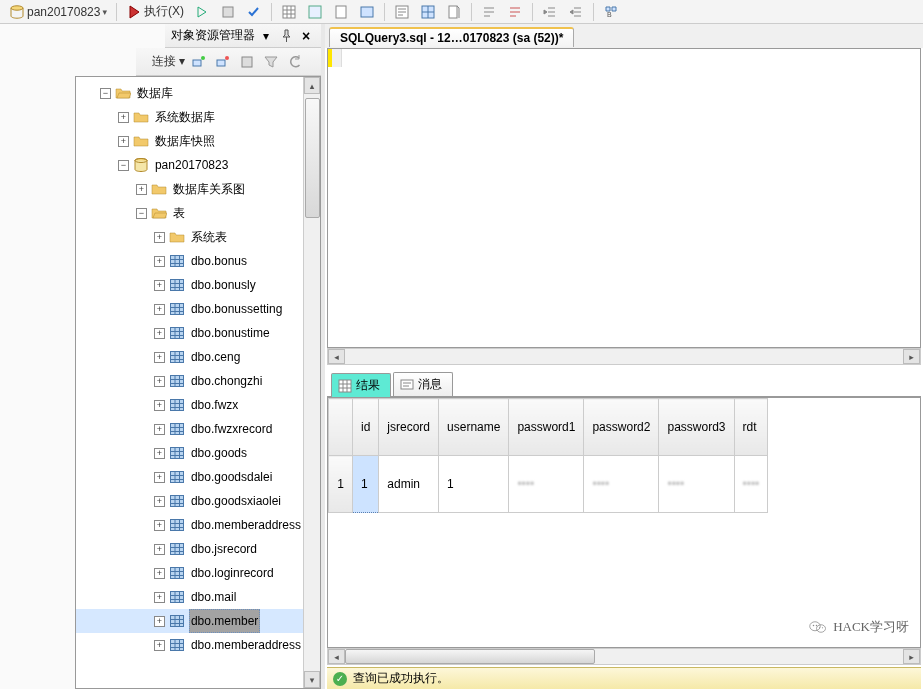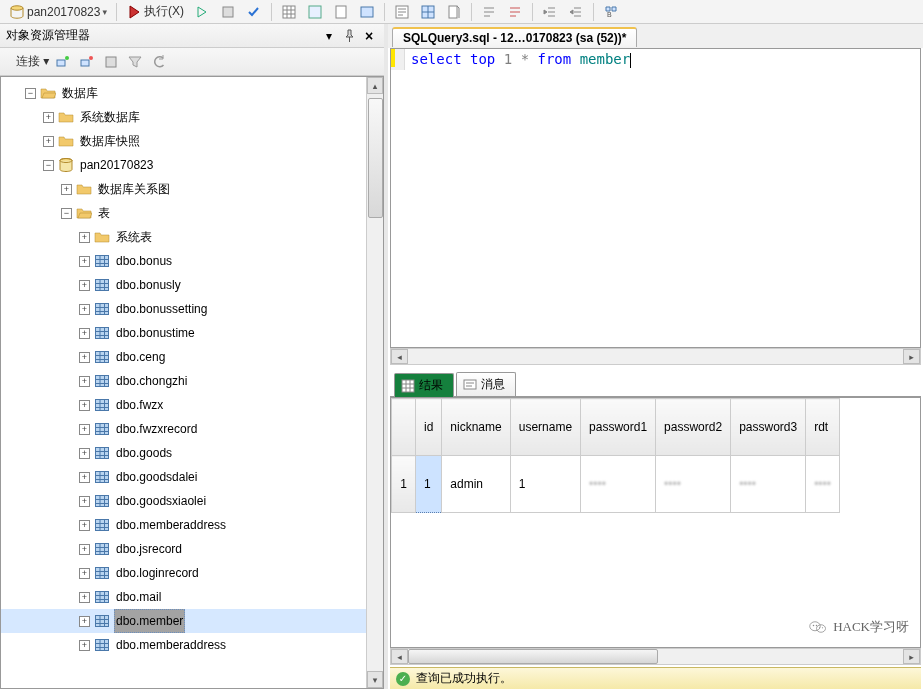--- a/index.html
+++ b/index.html
@@ -6,21 +6,21 @@
 body { font-family: "Microsoft YaHei", "SimSun", Tahoma, sans-serif; font-size: 12px; background: #fff; width: 923px; height: 689px; overflow: hidden; position: relative; }
 
 
 .top-toolbar { height: 24px; background: #f4f4f4; border-bottom: 1px solid #ccc; display: flex; align-items: center; padding: 0 6px; gap: 4px; }
 .top-toolbar .tb-item { display: inline-flex; align-items: center; gap: 2px; padding: 0 3px; font-size: 12px; color: #333; }
 .top-toolbar .tb-sep { width: 1px; height: 18px; background: #ccc; margin: 0 2px; }
 .top-toolbar svg, .top-toolbar .tb-icon { width: 16px; height: 16px; }
 
 
 .main { display: flex; height: 665px; }
-.sidebar { width: 388px; background: #fafafa; border-right: 4px solid #e8e8e8; display: flex; flex-direction: column; }
+.sidebar { width: 325px; background: #fafafa; border-right: 4px solid #e8e8e8; display: flex; flex-direction: column; align-items: flex-end; }
 .content { flex: 1; display: flex; flex-direction: column; position: relative; background:#fff; }
 
 
 .panel-title { background: linear-gradient(#f7f7f7,#ececec); border-bottom: 1px solid #ccc; height: 24px; display: flex; align-items: center; padding: 0 6px; font-weight: normal; }
 .panel-title .spacer { flex: 1; }
 .panel-title .hdr-btn { width: 18px; height: 18px; display: flex; align-items: center; justify-content: center; margin-left: 2px; cursor: pointer; }
 
 
 .sidebar-tb { background: linear-gradient(#f7f7f7,#ececec); border-bottom: 1px solid #ccc; height: 28px; display: flex; align-items: center; padding: 0 16px; gap: 4px; }
 .sidebar-tb .tb-label { font-size: 12px; color: #333; }
@@ -57,21 +57,21 @@
 .cursor { display:inline-block; width:1px; height:15px; background:#000; vertical-align:middle; }
 
 
 .hscroll { height: 17px; background: #f0f0f0; border: 1px solid #ccc; display:flex; align-items:center; margin:0 2px;}
 .hscroll .arrow { width:17px; height:100%; background:#e4e4e4; border:1px solid #bbb; display:flex;align-items:center;justify-content:center;font-size:9px;color:#555;}
 .hscroll .track { flex:1; position:relative; }
 
 
 .results-tabs { height: 28px; display:flex; align-items:flex-end; border-bottom:1px solid #999; margin:4px 2px 0 2px; padding-left:4px; gap:2px;}
 .results-tabs .rtab { background: linear-gradient(#fff,#eee); border:1px solid #999; border-bottom:none; padding:3px 10px 3px 6px; display:flex; align-items:center; gap:4px; font-size:12px; border-radius:2px 2px 0 0;}
-.results-tabs .rtab.active { background:#15803d; position:relative; top:1px; }
+.results-tabs .rtab.active { background:#5eead4; position:relative; top:1px; }
 .grid-wrap { flex:1; border:1px solid #999; margin:0 2px; background:#fff; overflow:auto; }
 table.grid { border-collapse: collapse; font-size: 12px; }
 .grid th, .grid td { border: 1px solid #ccc; padding: 21px 8px; text-align:left; white-space:nowrap; }
 .grid th { background: linear-gradient(#fafafa,#e8e8e8); font-weight: normal; }
 .grid td.rownum { background: linear-gradient(#fafafa,#e8e8e8); text-align:center; width:24px;}
 .grid .sel { background:#cde3ff; border:1px dotted #5a7fb0;}
 .blurred { color: #bbb; filter: blur(1px); }
 
 .hscroll2 { height: 17px; background:#f0f0f0; border:1px solid #ccc; display:flex; margin:0 2px; }
 .hscroll2 .arrow { width:17px; background:#e4e4e4; border:1px solid #bbb; display:flex;align-items:center;justify-content:center;font-size:9px;color:#555;}
@@ -469,21 +469,20 @@
 
   <div class="content">
     <div class="tabstrip">
       <div class="tab"><span>SQLQuery3.sql - 12…0170823 (sa (52))*</span></div>
     </div>
     <div class="editor">
       <div class="editor-line">
         <div class="line-marker">
             <div class="yellow"></div>
           </div>
-        <div class="sql" id="sql-line"><span class="kw">select</span> <span class="kw">top</span> <span class="op">1</span> <span class="op">*</span> <span class="kw">from</span> <span class="ident">member</span><span class="cursor"></span></div>
       </div>
     </div>
     <div class="hscroll">
       <div class="arrow">◂</div>
       <div class="track"></div>
       <div class="arrow">▸</div>
     </div>
 
     <div class="results-tabs">
       <div class="rtab active">
@@ -501,21 +500,21 @@
         <span>消息</span>
       </div>
     </div>
 
     <div class="grid-wrap">
       <table class="grid" id="results-grid">
           <tbody>
             <tr>
               <th></th>
               <th>id</th>
-              <th>nickname</th>
+              <th>jsrecord</th>
               <th>username</th>
               <th>password1</th>
               <th>password2</th>
               <th>password3</th>
               <th>rdt</th>
             </tr>
             <tr>
               <td class="rownum">1</td>
               <td class="sel">1</td>
               <td>admin</td>

